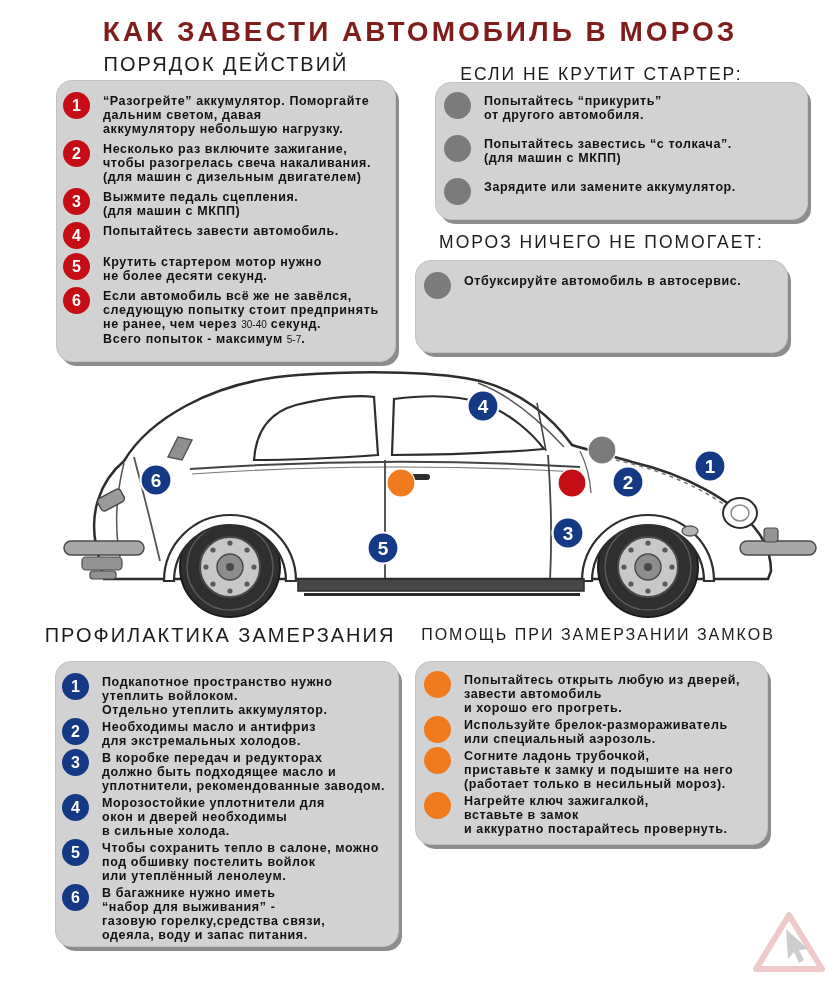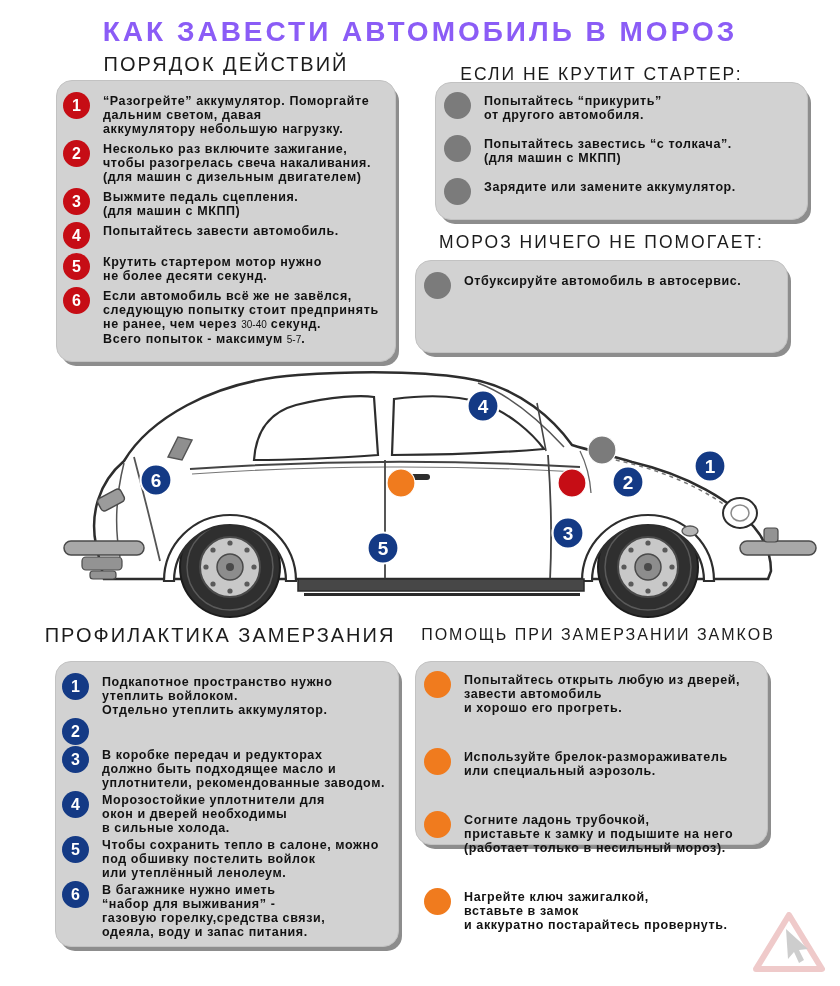--- a/index.html
+++ b/index.html
@@ -3,37 +3,37 @@
 <meta charset="utf-8">
 <style>
   html,body{margin:0;padding:0;}
   body{width:840px;height:986px;position:relative;background:#ffffff;
        font-family:"Liberation Sans","DejaVu Sans",sans-serif;overflow:hidden;}
 
   .abs{position:absolute;}
 
   
   #main-title{left:0;right:0;top:16px;text-align:center;font-size:28px;font-weight:bold;
-              letter-spacing:3px;color:#8b5cf6;}
+              letter-spacing:3px;color:#7f1d1d;}
   .sec-h{text-align:center;color:#1c1c1c;letter-spacing:2px;font-weight:normal;white-space:nowrap;}
   #h-order{left:56px;top:53px;width:340px;font-size:20px;}
   #h-starter{left:415px;top:56px;width:373px;font-size:17.5px;margin-top:8px;}
   #h-nothelp{left:415px;top:232px;width:373px;font-size:17.5px;}
   #h-prevention{left:30px;top:624px;width:380px;font-size:20px;}
   #h-locks{left:398px;top:626px;width:400px;font-size:16px;}
 
   
   .panel{position:absolute;background:#d2d2d2;border:1px solid #c2c2c2;border-radius:16px;
          box-shadow:4px 5px 0 -1px #8d8d8d;display:flex;flex-direction:column;
          justify-content:space-between;box-sizing:border-box;}
   #p-order{left:56px;top:80px;width:340px;height:282px;padding:10px 8px 14px 6px;}
   #p-starter{left:415px;top:82px;width:373px;height:138px;padding:8px 8px 14px 8px;margin-left:20px;}
   #p-nothelp{left:415px;top:260px;width:373px;height:93px;padding:10px 8px 12px 8px;}
   #p-prevention{left:55px;top:661px;width:344px;height:286px;padding:10px 8px 14px 6px;}
-  #p-locks{left:415px;top:661px;width:353px;height:184px;padding:8px 8px 12px 8px;gap:32px;}
+  #p-locks{left:415px;top:661px;width:353px;height:184px;padding:8px 8px 12px 8px;}
 
   .item{display:flex;align-items:flex-start;gap:13px;}
   .marker{width:27px;height:27px;border-radius:50%;flex:0 0 27px;color:#fff;font-weight:bold;
           font-size:16px;line-height:27px;text-align:center;margin-top:1px;}
   .text{font-weight:bold;font-size:12.5px;line-height:14px;letter-spacing:0.6px;color:#121212;
         padding-top:3px;white-space:nowrap;}
   .text .sm{font-size:10px;font-weight:normal;letter-spacing:0;}
 
   
   #car-wrap{left:40px;top:365px;width:780px;height:265px;}
@@ -101,20 +101,21 @@
       <div class="text">Отбуксируйте автомобиль в автосервис.</div>
     </div>
   </div>
 <div class="panel" id="p-prevention">
     <div class="item">
       <span class="marker" style="background: rgb(20, 58, 133);">1</span>
       <div class="text">Подкапотное пространство нужно<br>утеплить войлоком.<br>Отдельно утеплить аккумулятор.</div>
     </div>
     <div class="item">
       <span class="marker" style="background: rgb(20, 58, 133);">2</span>
+      <div class="text">Необходимы масло и антифриз<br>для экстремальных холодов.</div>
     </div>
     <div class="item">
       <span class="marker" style="background: rgb(20, 58, 133);">3</span>
       <div class="text">В коробке передач и редукторах<br>должно быть подходящее масло и<br>уплотнители, рекомендованные заводом.</div>
     </div>
     <div class="item">
       <span class="marker" style="background: rgb(20, 58, 133);">4</span>
       <div class="text">Морозостойкие уплотнители для<br>окон и дверей необходимы<br>в сильные холода.</div>
     </div>
     <div class="item">

